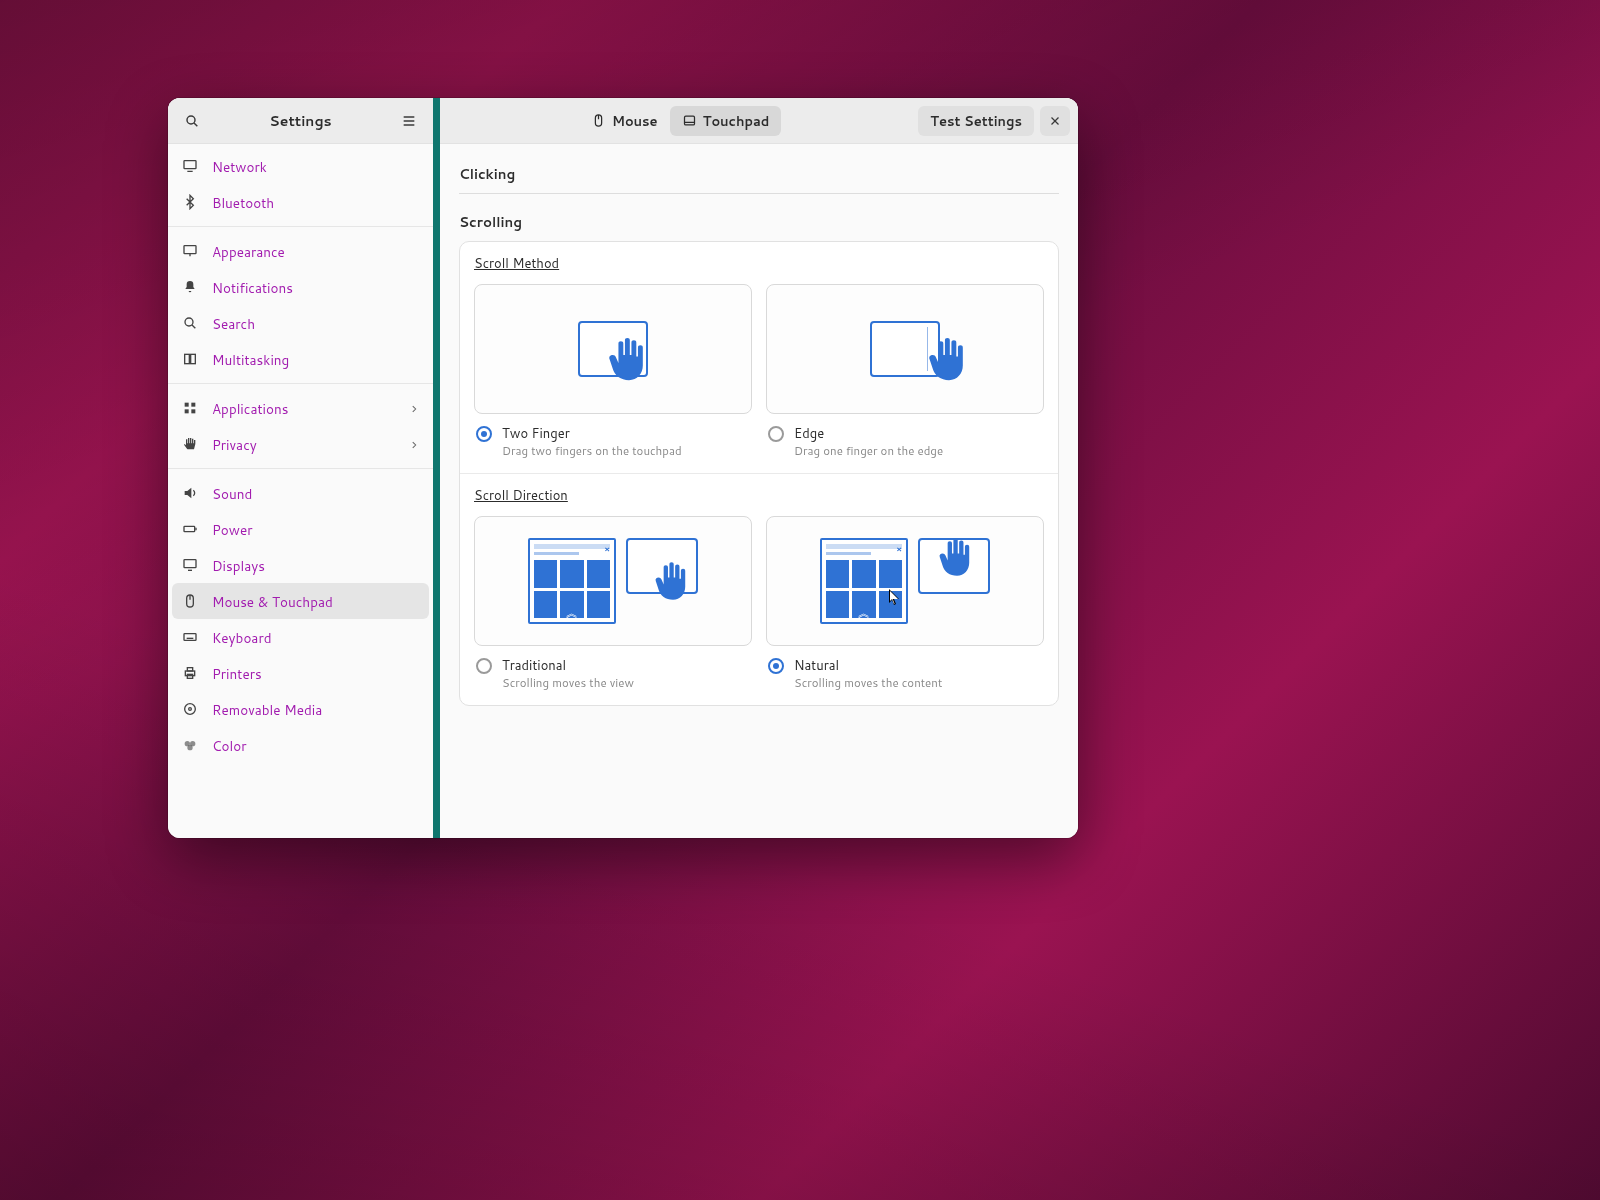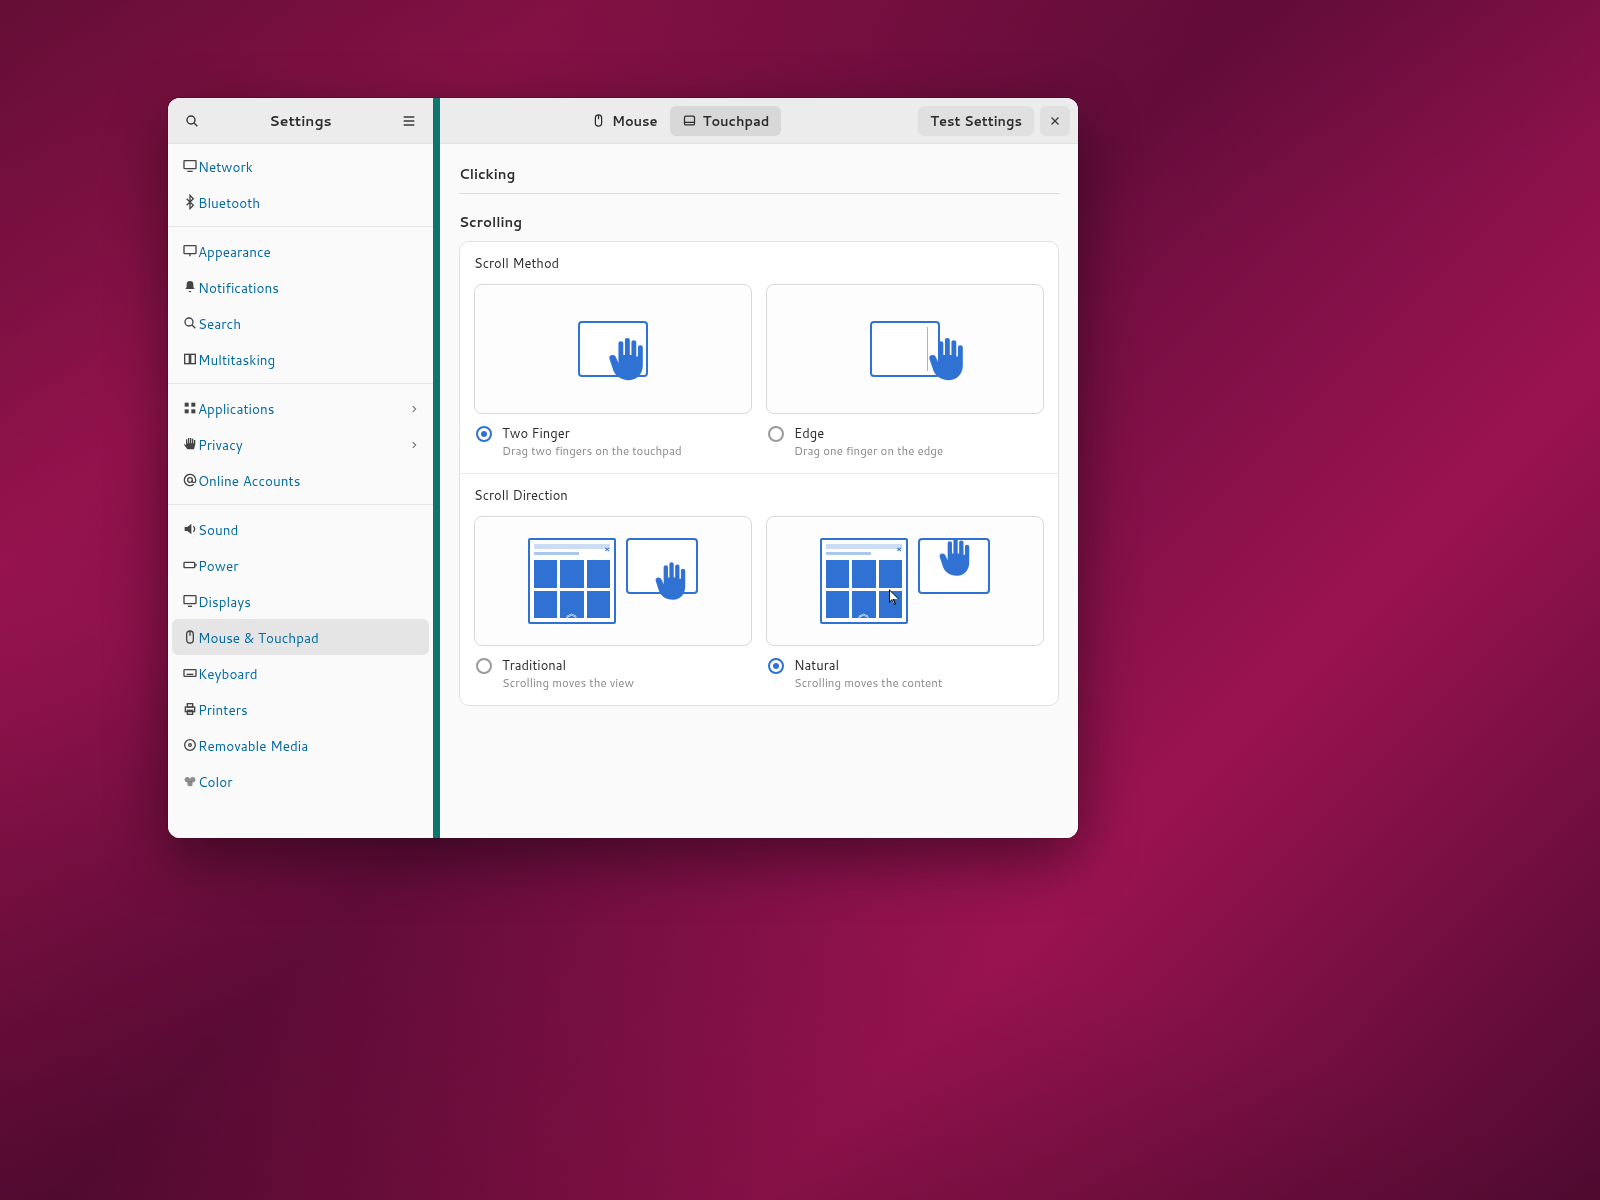--- a/index.html
+++ b/index.html
@@ -43,21 +43,22 @@
     width: 28px; height: 28px;
     display: flex; align-items: center; justify-content: center;
     border-radius: 5px; color: #3a3a3a;
   }
   .icon-btn svg { width: 16px; height: 16px; }
   .sb-list { flex: 1; overflow: hidden; padding-top: 4px; }
   .sb-item {
     height: 36px;
     display: flex; align-items: center;
     padding: 0 14px;
-    font-size: 13.5px; color: #0369a1;
+    font-size: 13.5px; color: #a21caf;
+    gap: 14px;
     cursor: default;
     position: relative;
   }
   .sb-item.selected { background: #e5e5e5; border-radius: 6px; margin: 0 4px; padding: 0 10px; }
   .sb-item .ico { width: 16px; height: 16px; display:flex; align-items:center; justify-content:center; color:#444; }
   .sb-item .ico svg { width:16px; height:16px; }
   .sb-item .chev { margin-left: auto; color:#666; }
   .sb-sep { height: 1px; background: #e6e6e6; margin: 6px 0; }
 
   
@@ -103,21 +104,21 @@
   .col { width: 600px; }
   .section-title { font-size:13.5px; font-weight:700; color:#2c2c2c; margin-bottom:10px; }
   .hr { height:1px; background:#ddd; margin-bottom:18px; }
 
   .card {
     background:#fff; border:1px solid #e1e1e1; border-radius:10px;
     overflow:hidden;
   }
   .card-sub {
     padding: 12px 14px 6px 14px;
-    font-size:13px; color:#2c2c2c;
+    font-size:13px; color:#2c2c2c;text-decoration:underline;
   }
   .opt-row {
     display:flex; gap:14px;
     padding: 6px 14px 12px 14px;
   }
   .opt { flex:1; }
   .thumb {
     height: 130px;
     border:1px solid #d9d9d9; border-radius:8px;
     background:#fdfdfd;
@@ -262,29 +263,20 @@
       <div class="sb-item">
         <span class="ico">
             <svg viewBox="0 0 24 24" fill="currentColor">
               <path d="M9 3v8H8V5H6v9l-2-2-1 1 5 7h10l2-8V6h-2v5h-1V4h-2v7h-1V3h-2v8h-1V3H9z"></path>
             </svg>
           </span>
         <span>Privacy</span>
         <span class="chev"><svg width="10" height="10" viewBox="0 0 24 24" fill="none" stroke="currentColor" stroke-width="2.5">
               <polyline points="9 5 16 12 9 19"></polyline>
             </svg></span>
-      </div>
-      <div class="sb-item">
-        <span class="ico">
-            <svg viewBox="0 0 24 24" fill="none" stroke="currentColor" stroke-width="2">
-              <circle cx="12" cy="12" r="3.5"></circle>
-              <path d="M15.5 12v1.5a2.5 2.5 0 0 0 5 0V12a8.5 8.5 0 1 0-3 6.5"></path>
-            </svg>
-          </span>
-        <span>Online Accounts</span>
       </div>
       <div class="sb-sep"></div>
 
       <div class="sb-item">
         <span class="ico">
             <svg viewBox="0 0 24 24" fill="currentColor">
               <path d="M4 9v6h4l6 5V4L8 9H4z"></path>
               <path d="M17 8a5 5 0 0 1 0 8" fill="none" stroke="currentColor" stroke-width="2"></path>
             </svg>
           </span>

